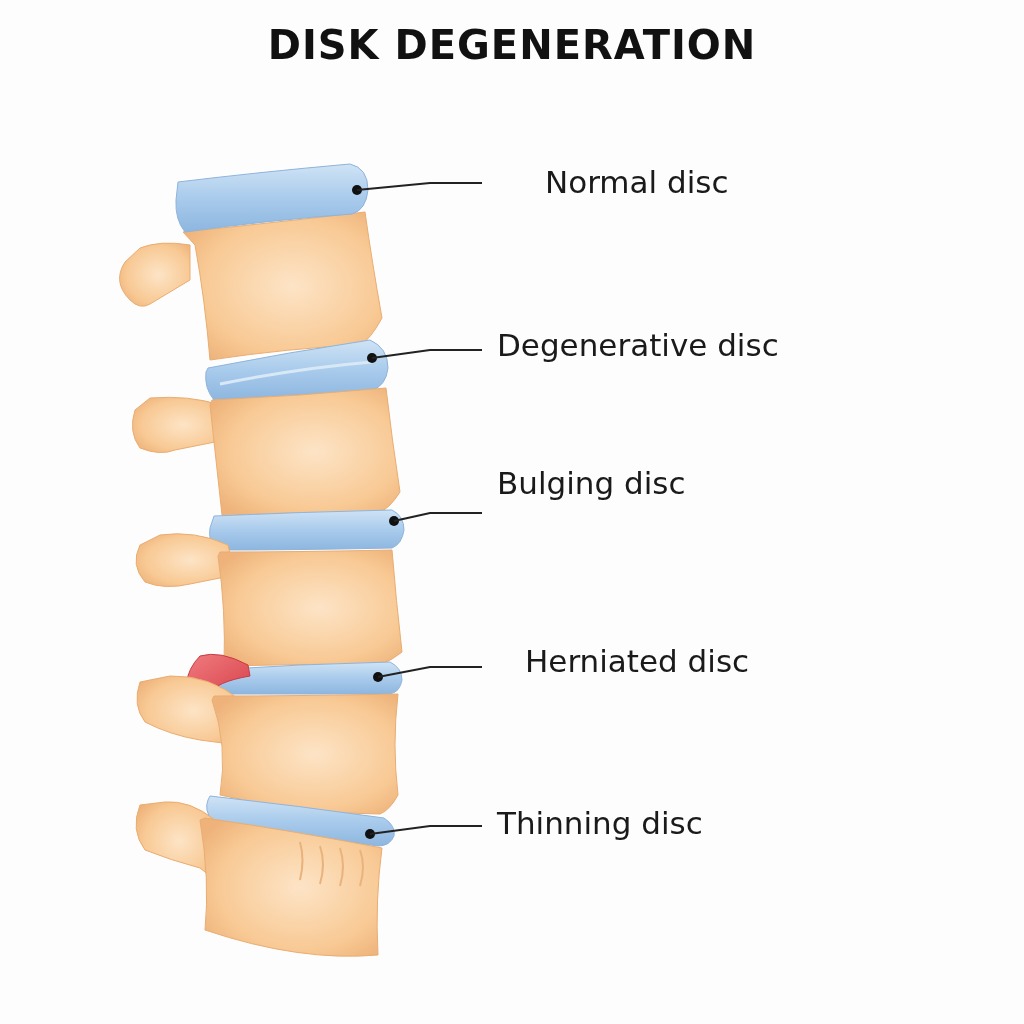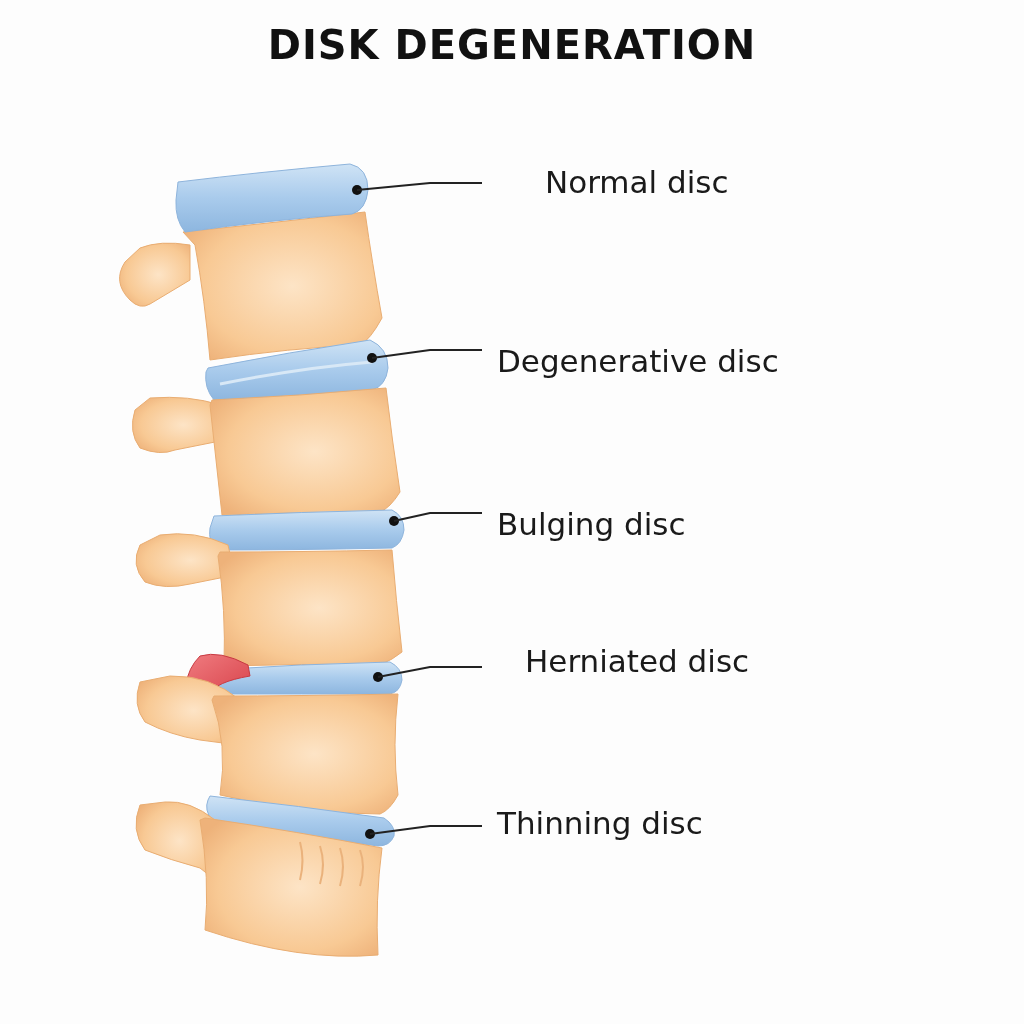--- a/index.html
+++ b/index.html
@@ -87,16 +87,16 @@
     <circle cx="394" cy="521" r="5" fill="#111"></circle>
       <polyline points="394,521 430,513 482,513" fill="none" stroke="#222" stroke-width="2"></polyline>
     <circle cx="378" cy="677" r="5" fill="#111"></circle>
       <polyline points="378,677 430,667 482,667" fill="none" stroke="#222" stroke-width="2"></polyline>
     <circle cx="370" cy="834" r="5" fill="#111"></circle>
       <polyline points="370,834 430,826 482,826" fill="none" stroke="#222" stroke-width="2"></polyline>
   </g>
 </svg>
 
 <div class="label" style="left:497px;top:164px;margin-left:48px;">Normal disc</div>
-<div class="label" style="left:497px;top:327px;margin-top:16px;">Degenerative disc</div>
-<div class="label" style="left:497px;top:506px;text-align:right;">Bulging disc</div>
+<div class="label" style="left:497px;top:327px;">Degenerative disc</div>
+<div class="label" style="left:497px;top:465px;text-align:right;">Bulging disc</div>
 <div class="label" style="left:525px;top:643px;">Herniated disc</div>
 <div class="label" style="left:497px;top:805px;text-align:right;">Thinning disc</div>
 
 </body></html>

